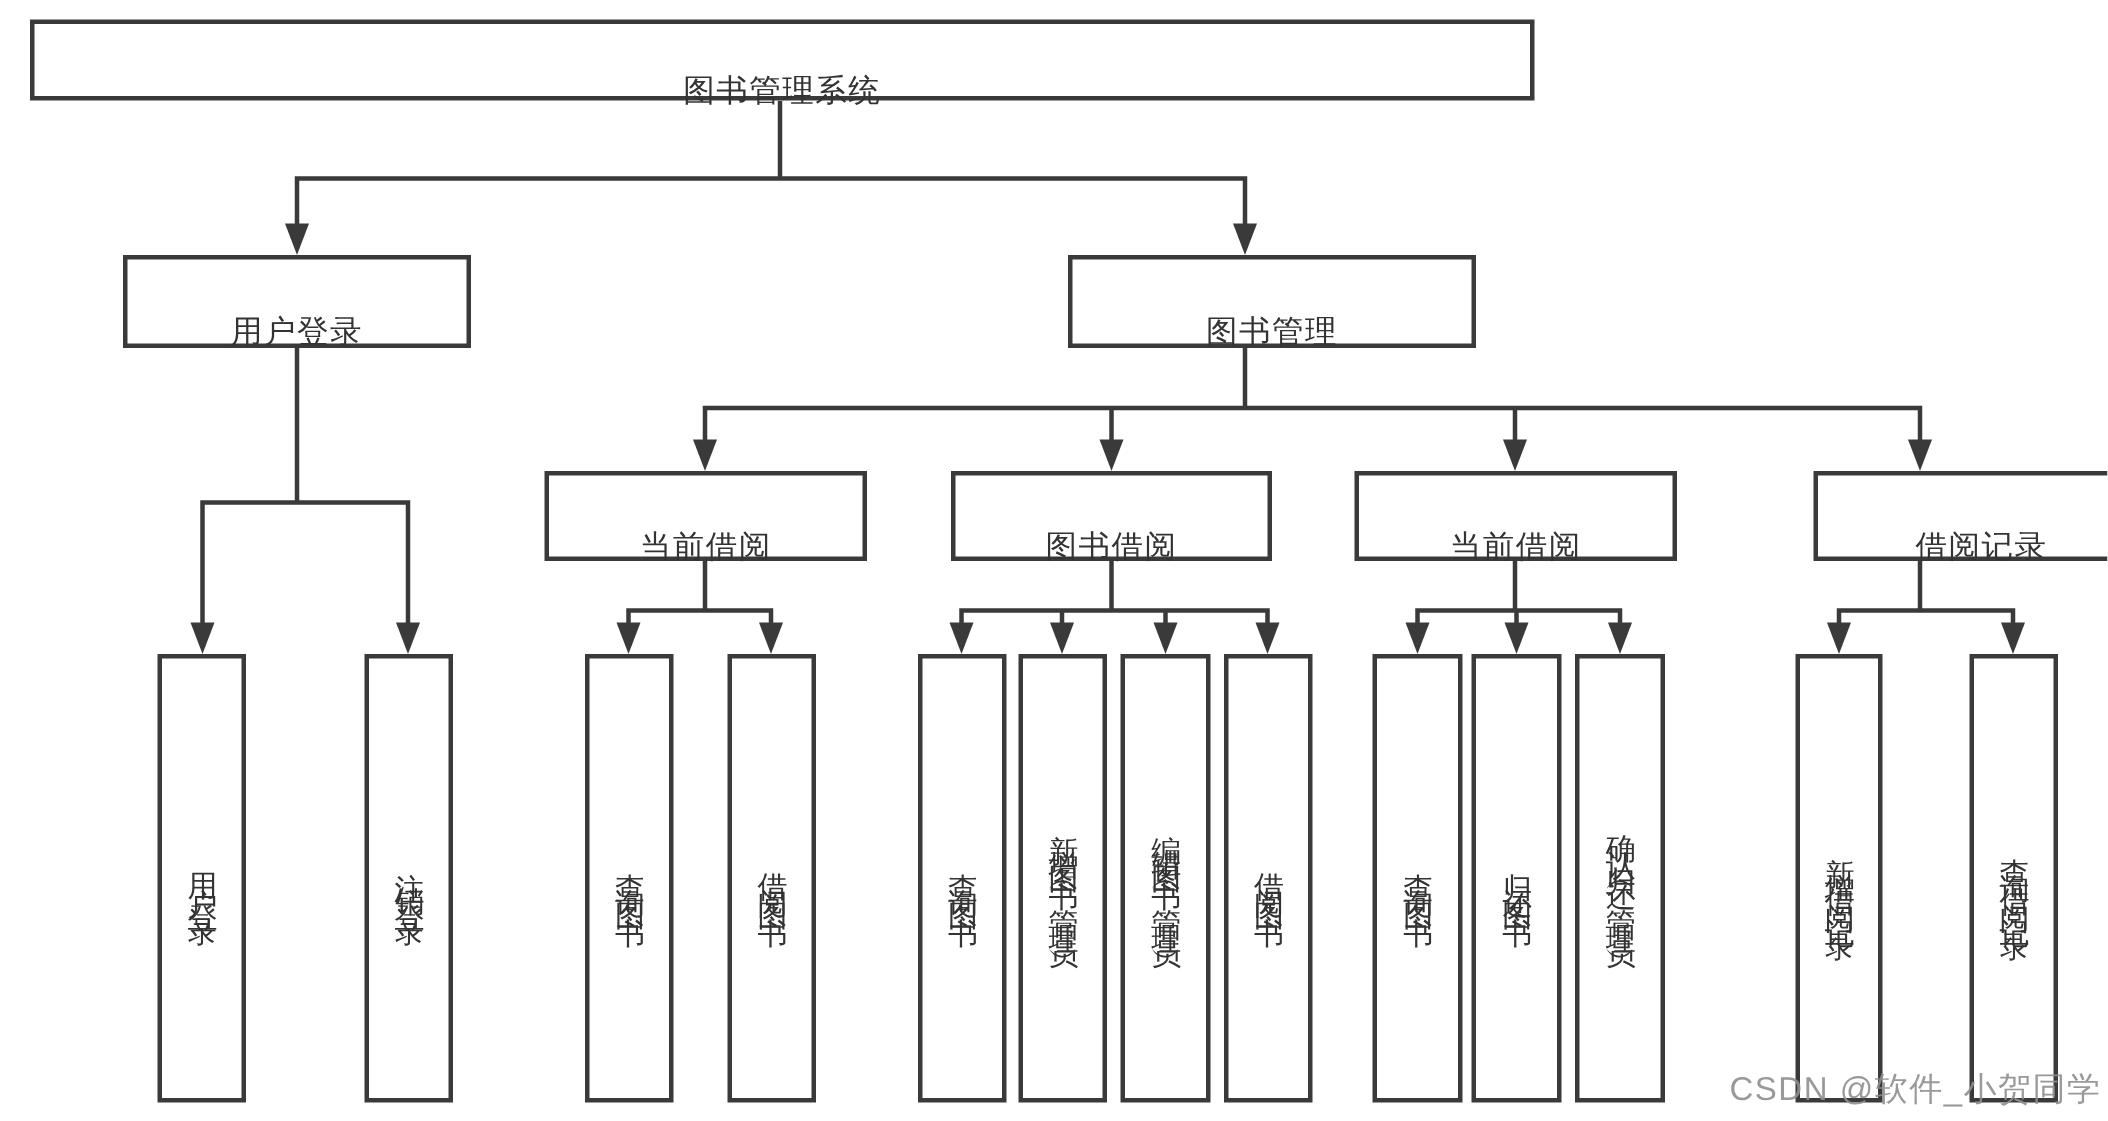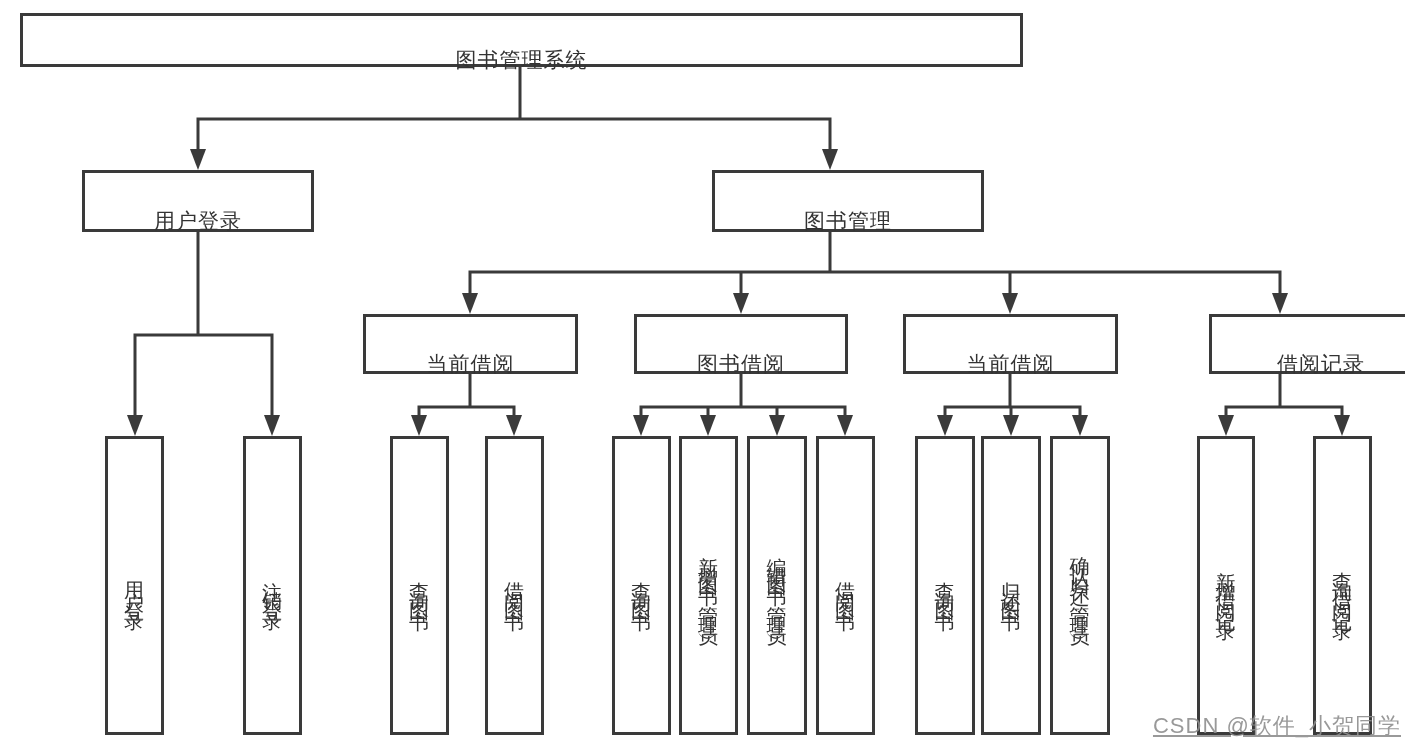--- a/index.html
+++ b/index.html
@@ -62,21 +62,20 @@
   .watermark {
     position: absolute;
     right: 4px;
     top: 711px;
     font-size: 22px;
     color: var(--watermark);
     opacity: 0.9;
     letter-spacing: 1px;
     white-space: nowrap;
     z-index: 10;
-    text-decoration: underline;
   }
 </style>
 </head>
 <body>
 
 <div class="stage">
 
   <svg class="connector" viewBox="0 0 1405 747" xmlns="http://www.w3.org/2000/svg">
 
     <g>

